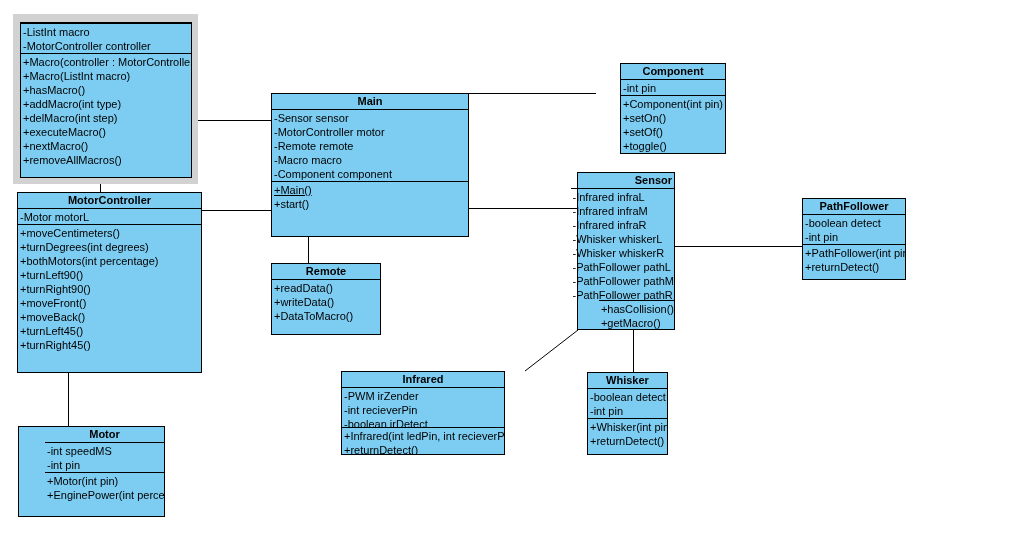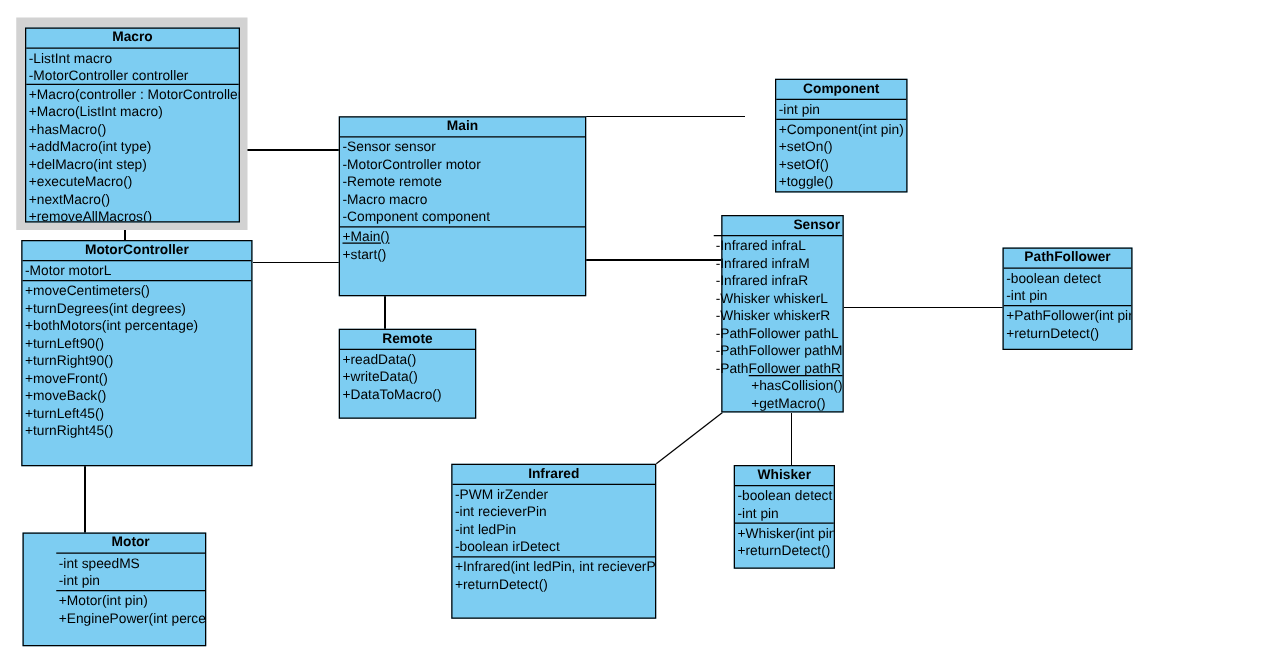--- a/index.html
+++ b/index.html
@@ -30,21 +30,20 @@
     <line x1="469" y1="93" x2="596" y2="93" stroke="#000" stroke-width="1"></line>
     <line x1="469" y1="208" x2="577" y2="208" stroke="#000" stroke-width="1"></line>
     <line x1="675" y1="246" x2="802" y2="246" stroke="#000" stroke-width="1"></line>
     <line x1="578" y1="330" x2="525" y2="371" stroke="#000" stroke-width="1" shape-rendering="auto"></line>
     <line x1="633" y1="330" x2="633" y2="372" stroke="#000" stroke-width="1"></line>
   </svg>
 
   <div class="sel-frame" style="left:13px;top:14px;width:185px;height:170px;background:#D2D2D2;"></div>
 
   <div class="cls" style="left:20px;top:22px;width:172px;height:156px;background:#7DCDF2;">
-    <div class="cls-title">Macro</div>
     <div class="cmp attrs">
       <div class="m">-ListInt macro</div>
       <div class="m">-MotorController controller</div>
     </div>
     <div class="cmp methods">
       <div class="m">+Macro(controller : MotorController)</div>
       <div class="m">+Macro(ListInt macro)</div>
       <div class="m">+hasMacro()</div>
       <div class="m">+addMacro(int type)</div>
       <div class="m">+delMacro(int step)</div>
@@ -144,26 +143,25 @@
     <div class="cmp attrs">
       <div class="m">-boolean detect</div>
       <div class="m">-int pin</div>
     </div>
     <div class="cmp methods">
       <div class="m">+PathFollower(int pin)</div>
       <div class="m">+returnDetect()</div>
     </div>
   </div>
 
-  <div class="cls" style="left:361px;top:371px;width:164px;height:124px;background:#7DCDF2;">
+  <div class="cls" style="left:341px;top:371px;width:164px;height:84px;background:#7DCDF2;">
     <div class="cls-title">Infrared</div>
     <div class="cmp attrs">
       <div class="m">-PWM irZender</div>
       <div class="m">-int recieverPin</div>
-      <div class="m">-int ledPin</div>
       <div class="m">-boolean irDetect</div>
     </div>
     <div class="cmp methods">
       <div class="m">+Infrared(int ledPin, int recieverPin)</div>
       <div class="m">+returnDetect()</div>
     </div>
   </div>
 
   <div class="cls" style="left:587px;top:372px;width:81px;height:83px;background:#7DCDF2;">
     <div class="cls-title">Whisker</div>

